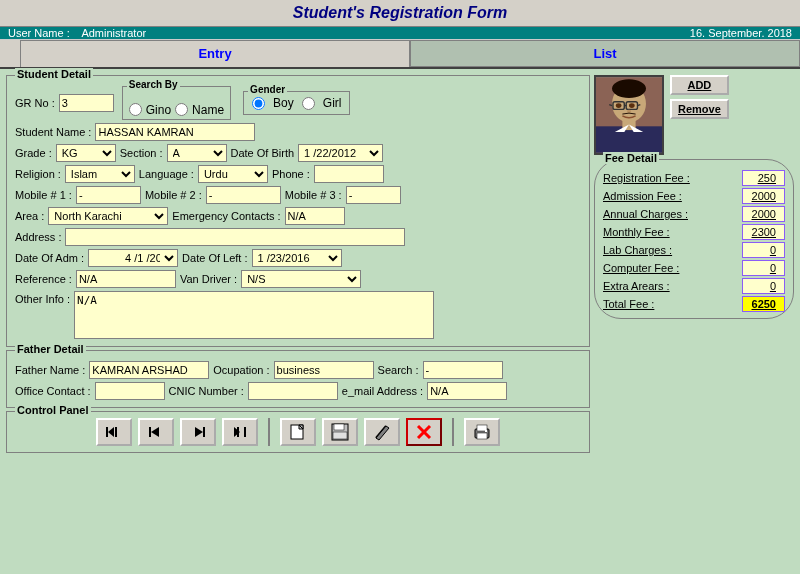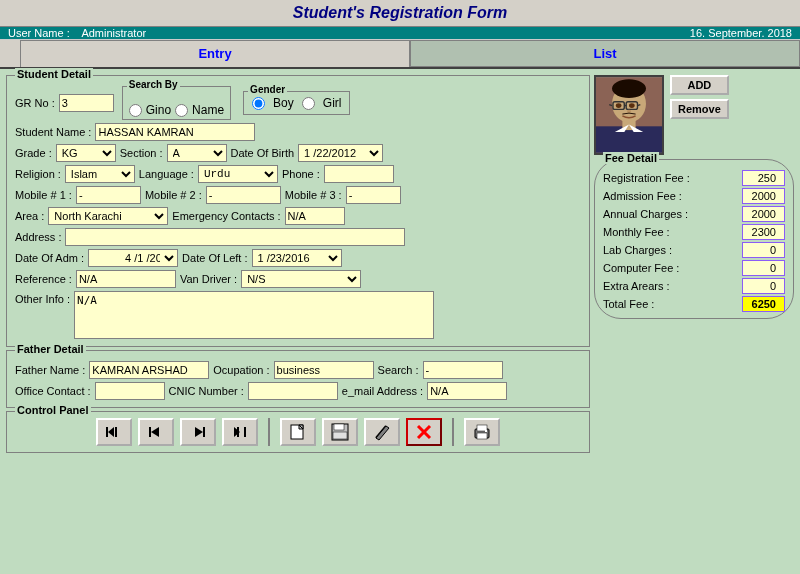--- a/index.html
+++ b/index.html
@@ -207,20 +207,21 @@
       flex: 1;
       display: flex;
       flex-direction: column;
       gap: 3px;
     }
     .right-panel {
       display: flex;
       flex-direction: column;
       gap: 4px;
       min-width: 200px;
+      text-decoration: underline;
     }
     .textarea-field {
       background: #ffffcc;
       border: 1px solid #808080;
       font-size: 11px;
       padding: 2px;
       resize: none;
     }
     .control-panel {
       border: 1px solid #808080;
@@ -292,21 +293,21 @@
 
         <div class="section-box" style="padding-top: 10px;">
           <span class="section-label">Student Detail</span>
 
           <div class="form-row">
             <span class="form-label">GR No :</span>
             <input type="text" style="width: 55px;" value="3">
 
             <div class="search-box" style="margin-left:4px;">
               <span class="search-box-label">Search By</span>
-              <div style="display:flex;align-items:flex-end;gap:4px;margin-top:14px;">
+              <div style="display:flex;align-items:flex-start;gap:4px;margin-top:14px;">
                 <input type="radio" name="search" style="">
                 <span>Gino</span>
                 <input type="radio" name="search" style="">
                 <span>Name</span>
               </div>
             </div>
 
             <div class="gender-box" style="margin-left:8px;">
               <span class="gender-label">Gender</span>
               <input type="radio" name="gender" checked="" style="">
@@ -336,21 +337,21 @@
               <option>1 /22/2012</option>
             </select>
           </div>
 
           <div class="form-row">
             <span class="form-label">Religion :</span>
             <select style="width:70px;">
               <option>Islam</option>
             </select>
             <span class="form-label">Language :</span>
-            <select style="width:80px;font-family:Liberation Mono, monospace;">
+            <select style="width:70px;">
               <option>Urdu</option>
             </select>
             <span class="form-label">Phone :</span>
             <input type="text" style="width: 70px;">
           </div>
 
           <div class="form-row">
             <span class="form-label">Mobile # 1 :</span>
             <input type="text" style="width: 65px;" value="-">
             <span class="form-label">Mobile # 2 :</span>

